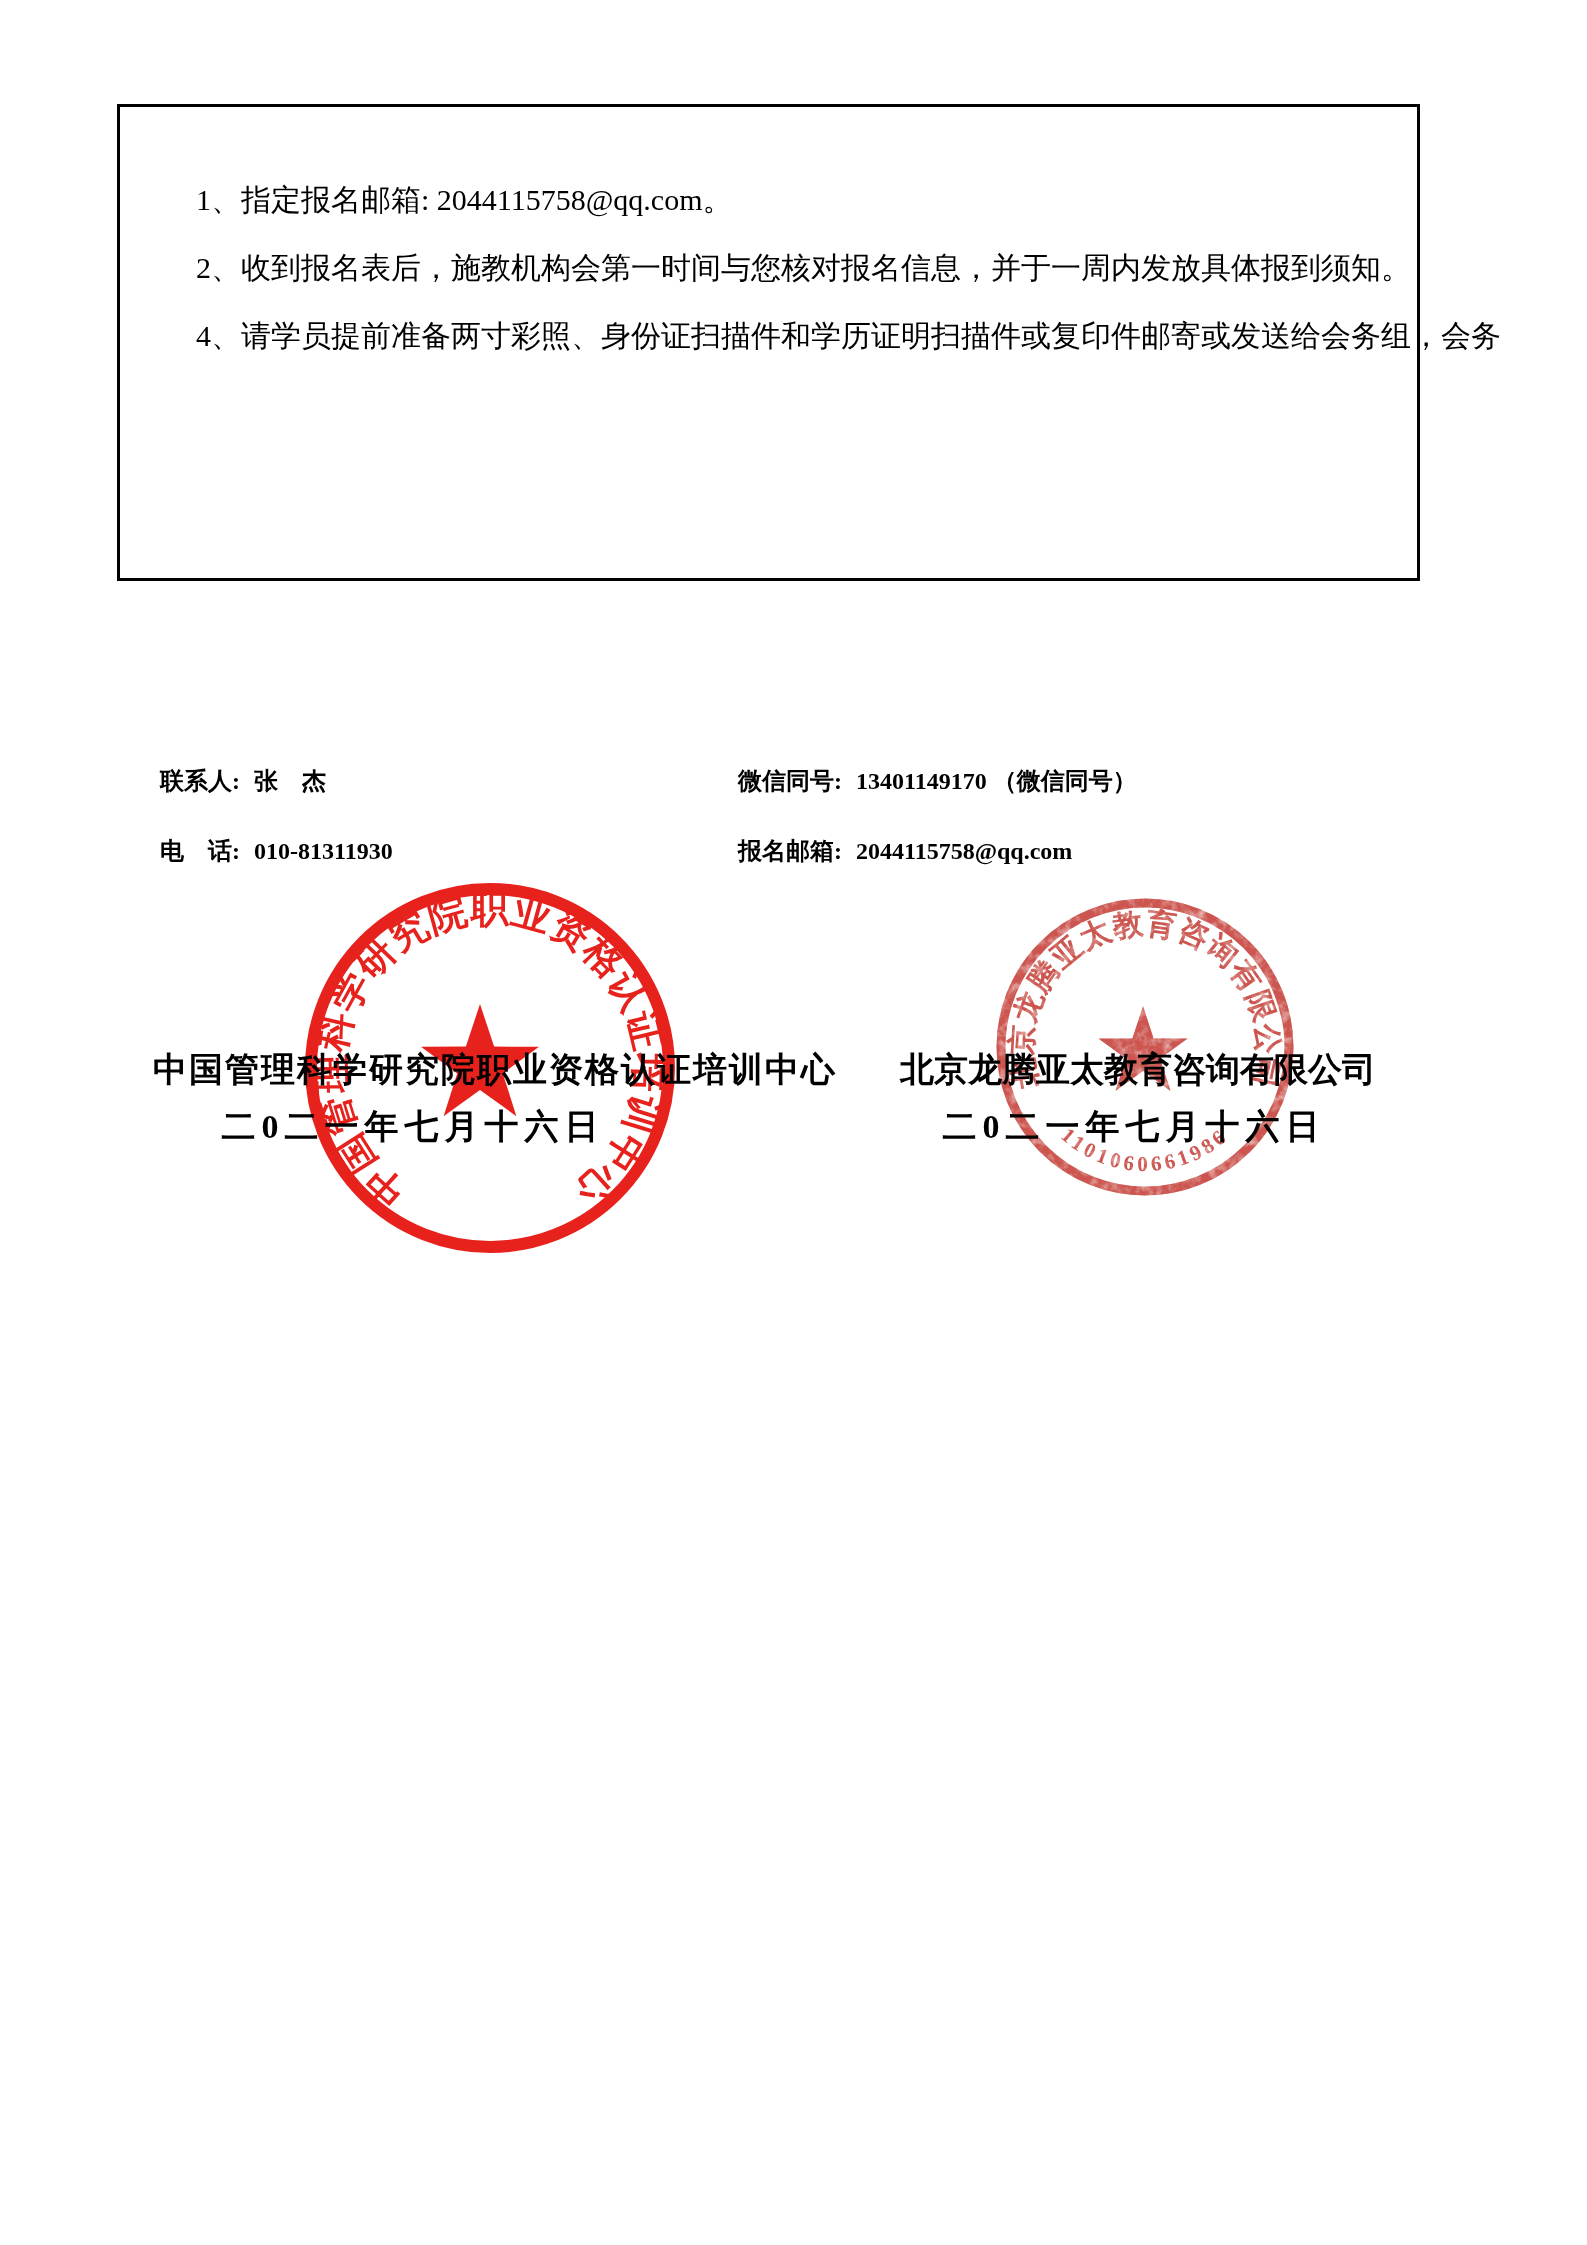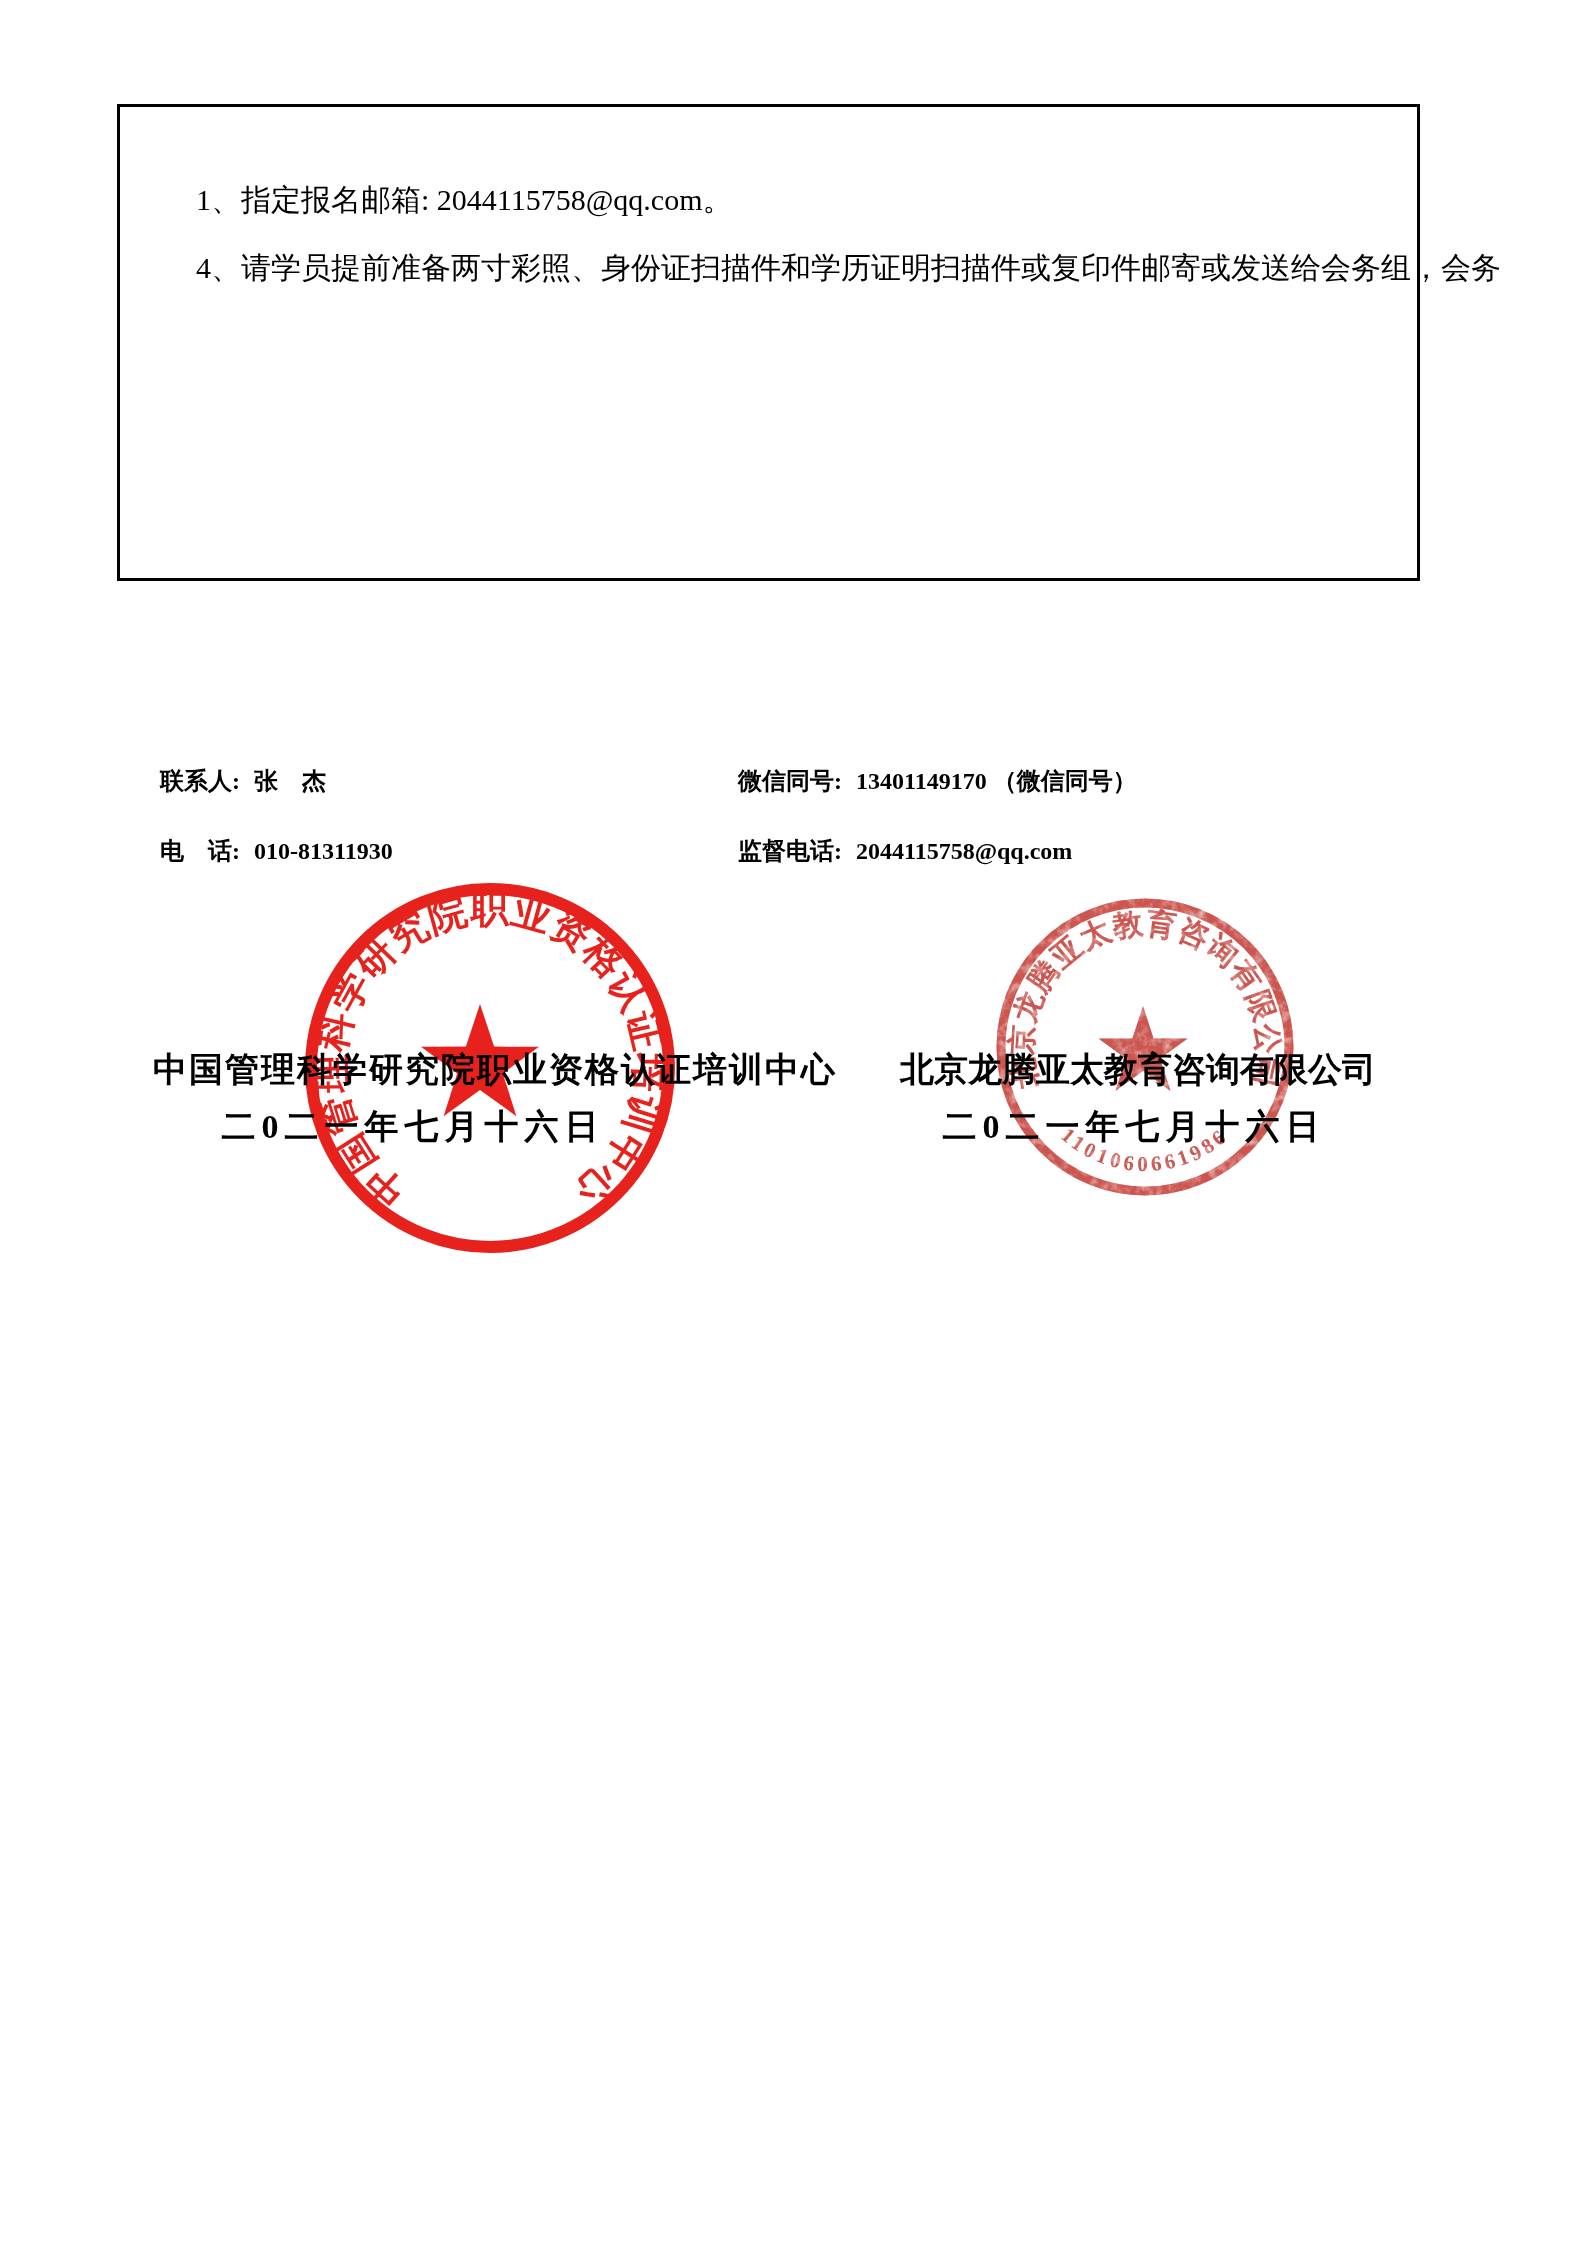--- a/index.html
+++ b/index.html
@@ -34,34 +34,35 @@
   
   .page-number{position:absolute;left:1420px;top:2122px;font-size:30px;z-index:3;}
 </style>
 </head>
 <body>
 
 <div class="page">
 
   <div class="notice-box">
     <div class="notice-line indent">1、指定报名邮箱: 2044115758@qq.com。</div>
+    <div class="notice-line indent">2、收到报名表后，施教机构会第一时间与您核对报名信息，并于一周内发放具体报到须知。</div>
     <div class="notice-line indent">4、请学员提前准备两寸彩照、身份证扫描件和学历证明扫描件或复印件邮寄或发送给会务组，会务</div>
   </div>
 
   <div class="contact-item" style="left:136px;top:738px;">
     <span>联系人:</span><span class="contact-value">张    杰</span>
   </div>
   <div class="contact-item" style="left:714px;top:738px;">
     <span>微信同号:</span><span class="contact-value">13401149170 （微信同号）</span>
   </div>
   <div class="contact-item" style="left:136px;top:808px;">
     <span>电    话:</span><span class="contact-value">010-81311930</span>
   </div>
   <div class="contact-item" style="left:714px;top:808px;">
-    <span>监督电话:</span><span class="contact-value">2044115758@qq.com</span>
+    <span>报名邮箱:</span><span class="contact-value">2044115758@qq.com</span>
   </div>
 
   <svg class="stamp" style="left:300px;top:878px;" width="380" height="380" viewBox="0 0 380 380">
     <defs>
       <path id="lsArc" d="M 114.8 315.1 A 146 146 0 1 1 265.2 315.1" fill="none"></path>
     </defs>
     <g opacity="0.93">
       <circle cx="190" cy="190" r="179" fill="none" stroke="#e6120c" stroke-width="12"></circle>
       <polygon fill="#e6120c" points="180,126 194.1,168.6 239,168.8 202.8,195.4 216.4,238.2 180,212 143.6,238.2 157.2,195.4 121,168.8 165.9,168.6"></polygon>
       <text font-size="38" letter-spacing="1" fill="#e6120c" text-anchor="middle">

